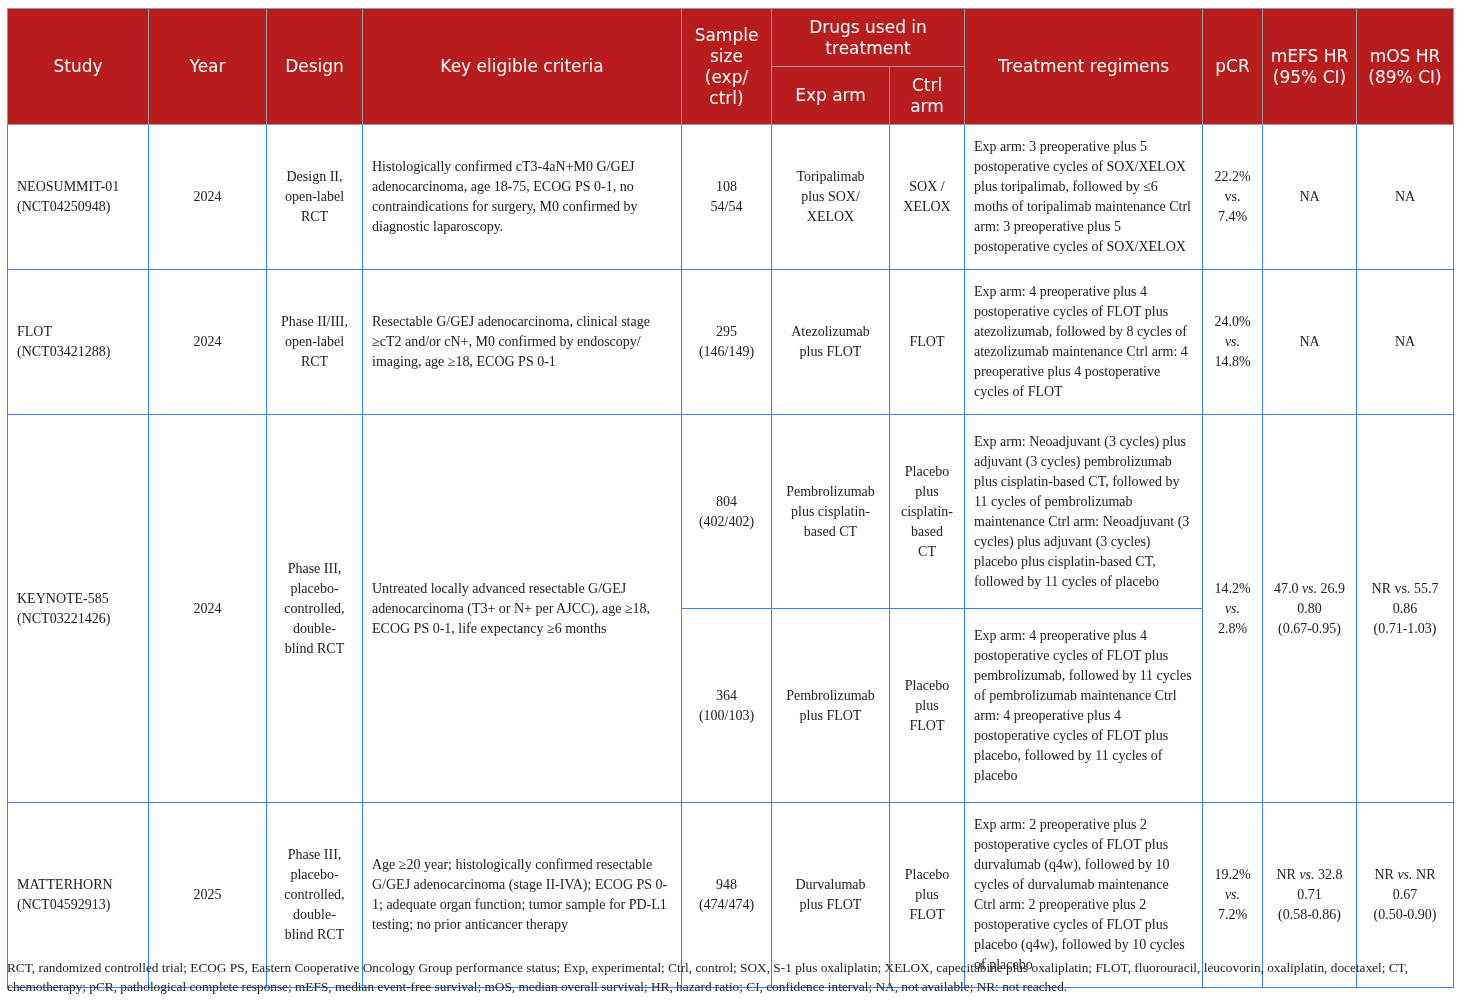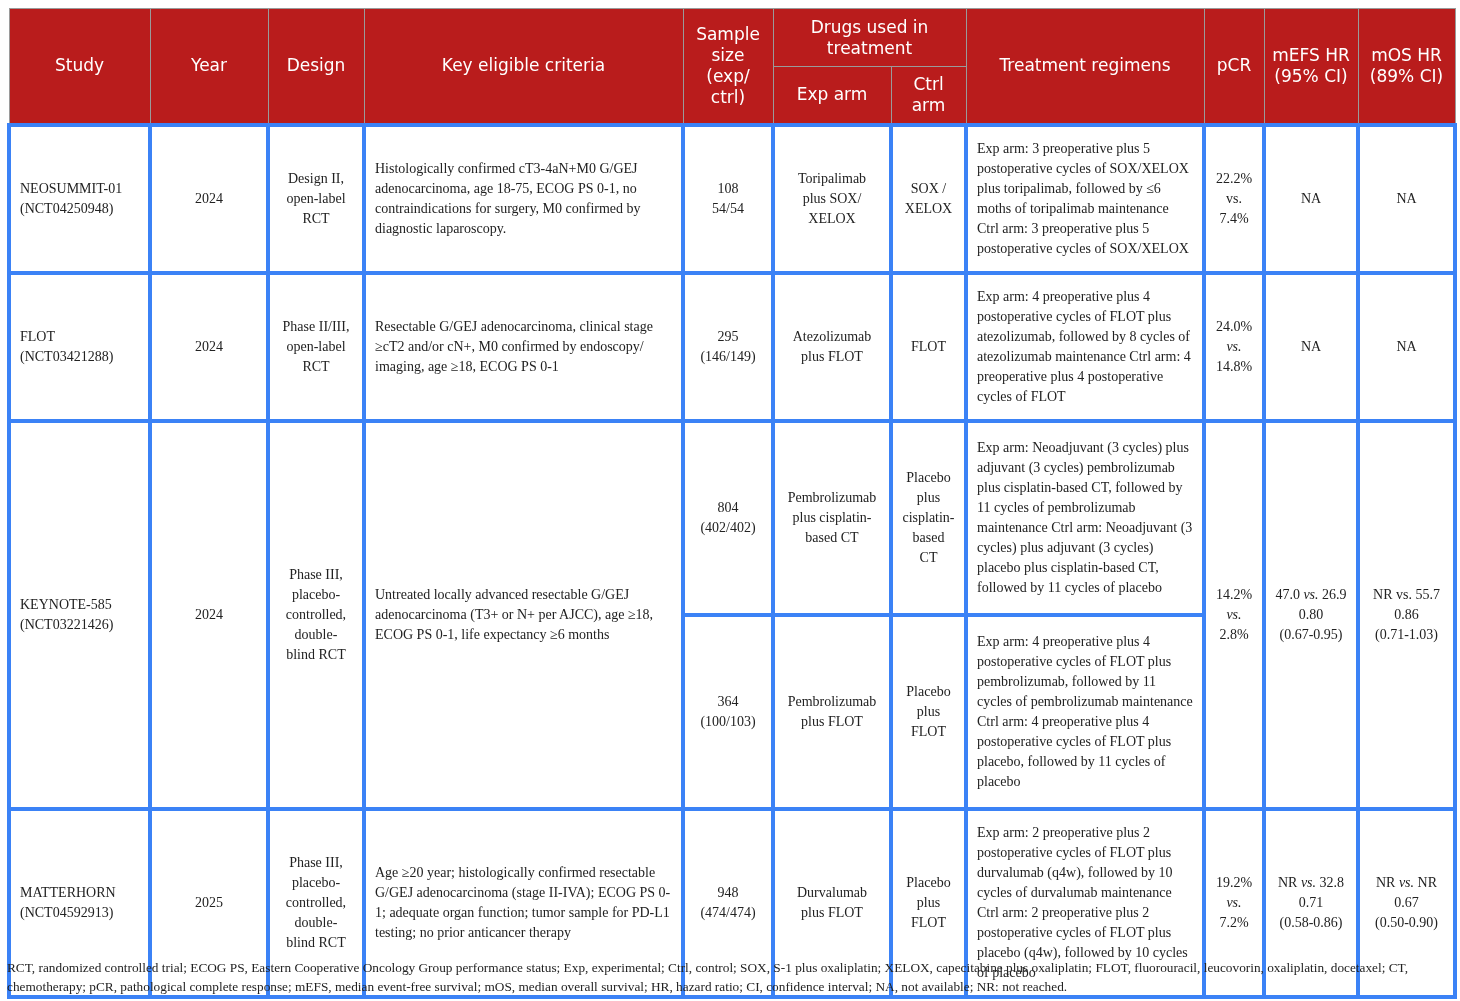--- a/index.html
+++ b/index.html
@@ -20,21 +20,21 @@
     font-family: "DejaVu Sans", "Liberation Sans", sans-serif;
     font-weight: normal;
     font-size: 17px;
     line-height: 21px;
     border: 1px solid #9a9a9a;
     text-align: center;
     vertical-align: middle;
     padding: 2px 6px;
   }
   table.t td {
-    border: 4px solid #3b82f6;
+    border: 1px solid #3b82f6;
     vertical-align: middle;
     padding: 12px 9px;
   }
   td.c { text-align: center; }
   td.l { text-align: left; }
   .italic { font-style: italic; }
   .line { display: block; }
   tr.hr1 { height: 58px; }
   tr.hr2 { height: 58px; }
   tr.r1 { height: 134px; }

